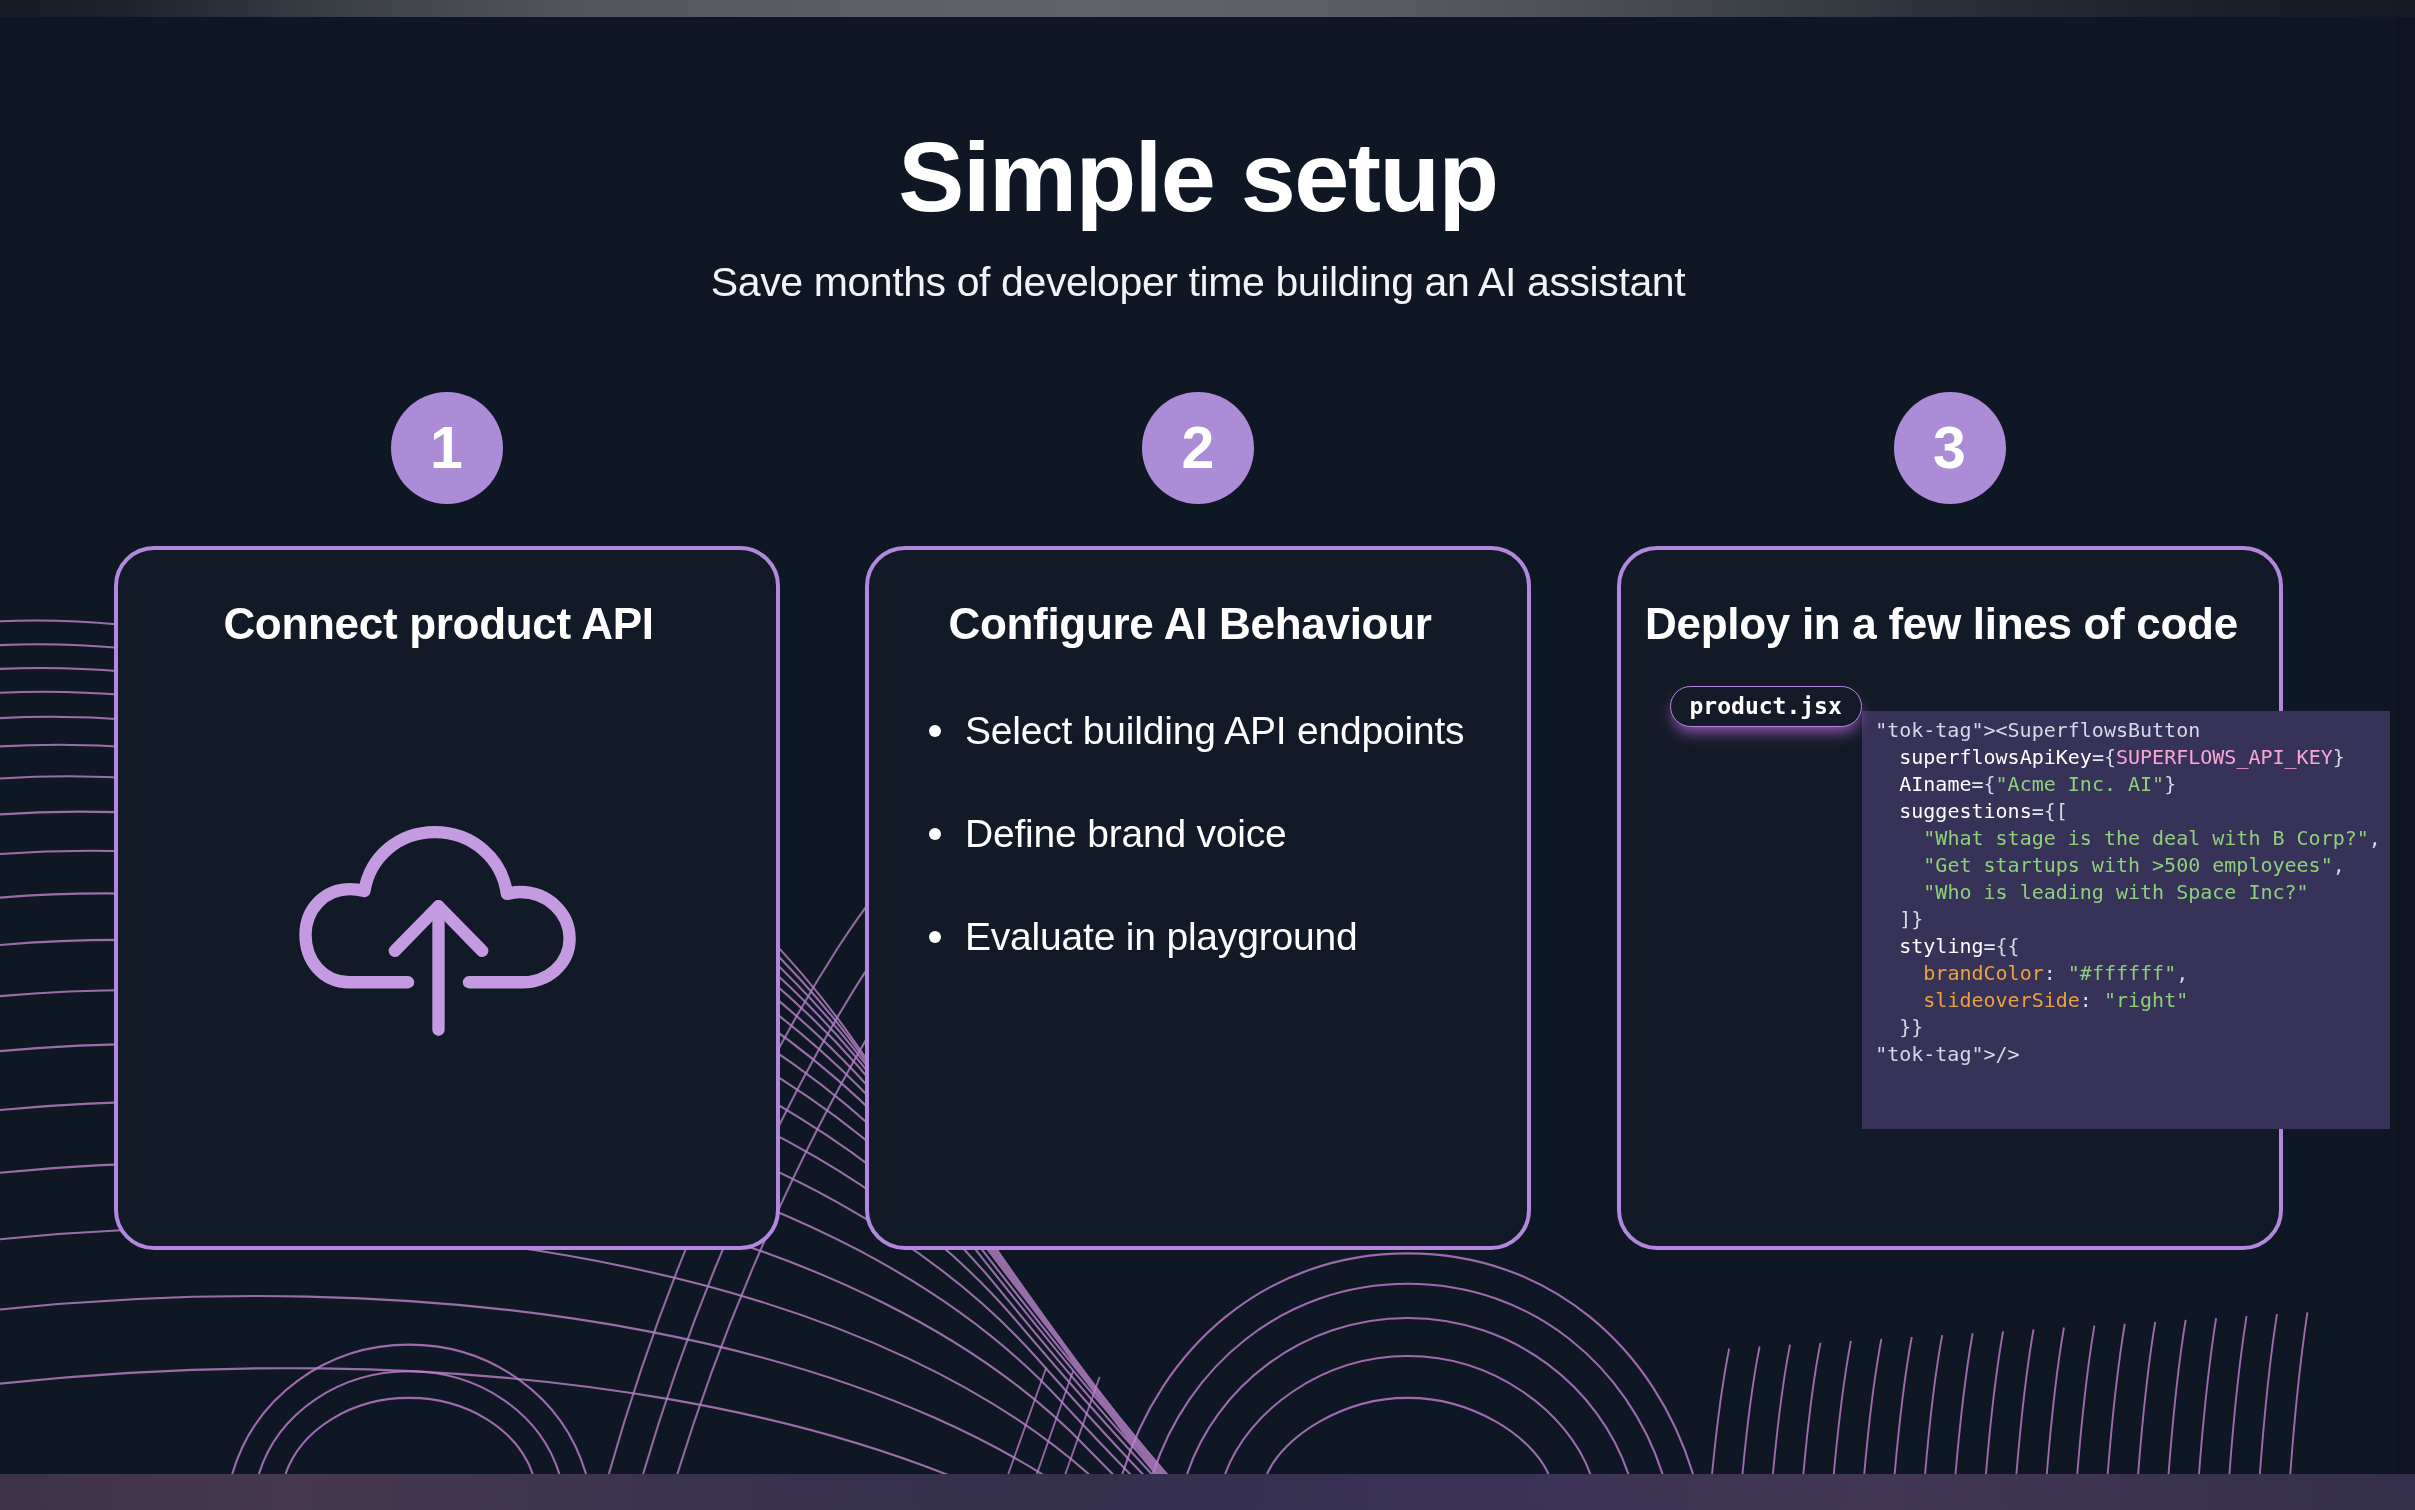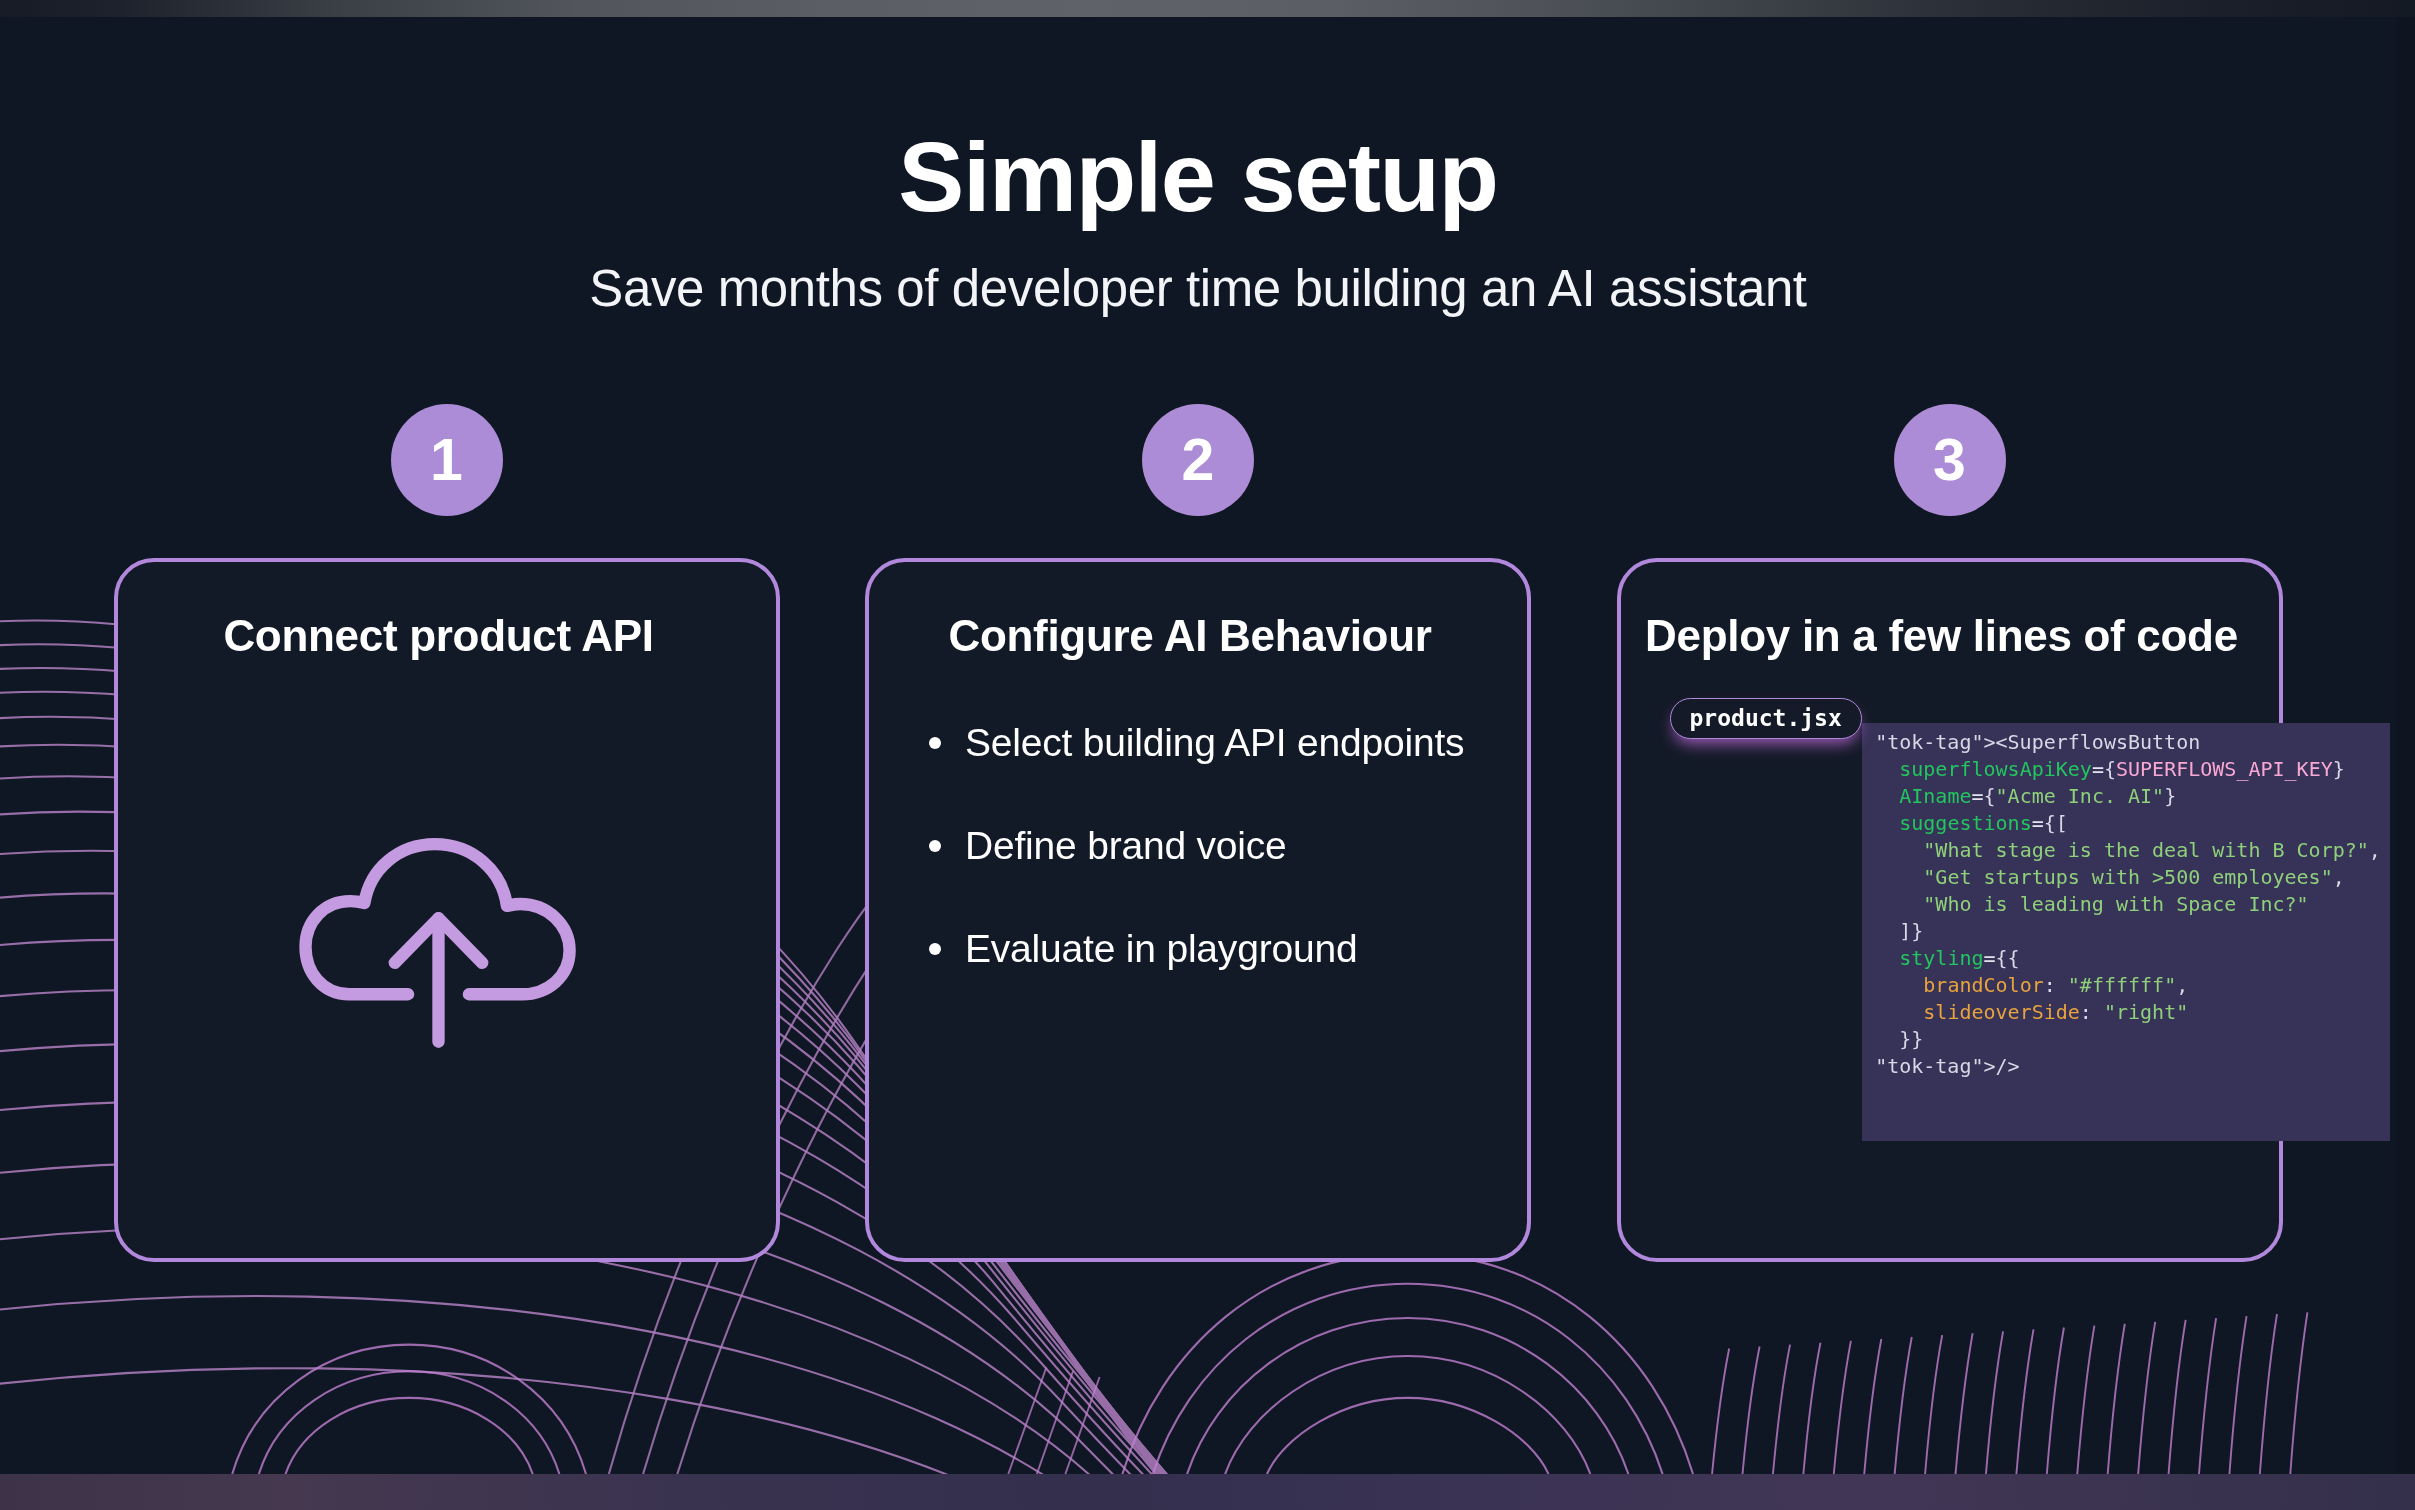--- a/index.html
+++ b/index.html
@@ -71,21 +71,21 @@
   }
   .title {
     color: #ffffff;
     font-size: 99px;
     font-weight: bold;
     letter-spacing: -1.4px;
     line-height: 1.08;
   }
   .subtitle {
     color: #f2f4f8;
-    font-size: 51px;
+    font-size: 41px;
     font-weight: 400;
     margin-top: 28.5px;
     letter-spacing: -0.4px;
   }
 
   
   .steps {
     position: relative;
     z-index: 5;
     margin: 0 auto;
@@ -223,21 +223,21 @@
     padding: 5.7px 9.5px 9.5px 13.3px;
     overflow: hidden;
   }
   .code-panel pre {
     font-family: "DejaVu Sans Mono", monospace;
     font-size: 20px;
     line-height: 27px;
     white-space: pre;
     color: #d8d8e6;
   }
-  .tok-attr  { color: #22c55e; }
+  .tok-attr  { color: #ffffff; }
   .tok-str   { color: #8fd07a; }
   .tok-var   { color: #f9a8d4; }
   .tok-key   { color: #e8a33d; text-align: right; }
   .tok-punct { color: #e4e4ef; }
 </style>
 </head>
 <body>
 
 <div class="top-strip"></div>
 

